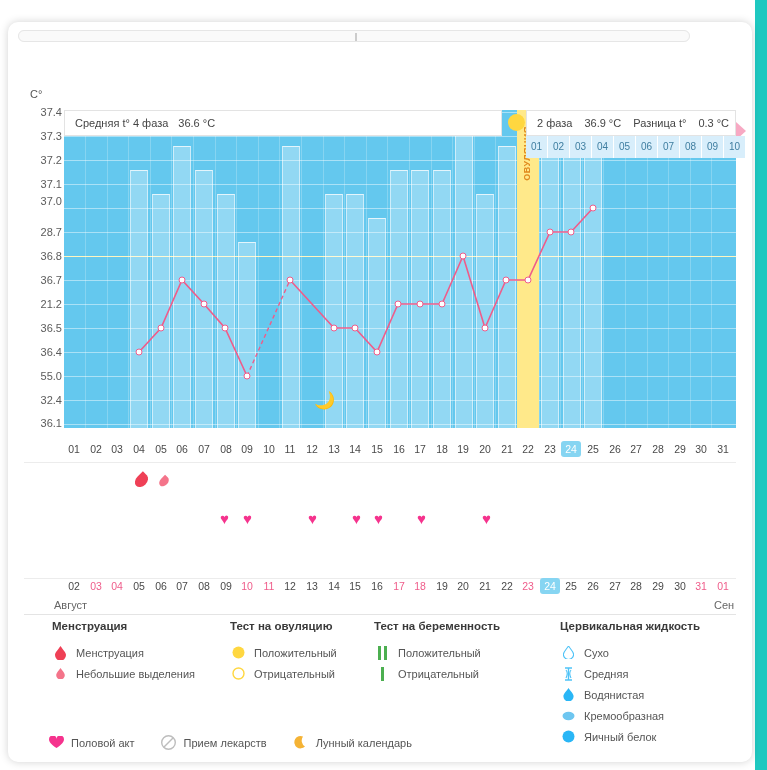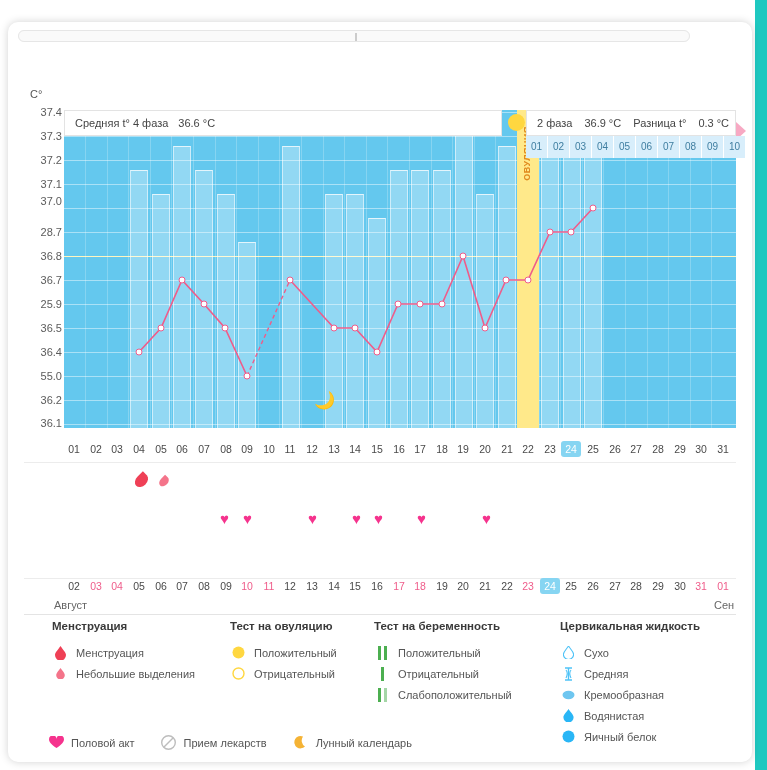--- a/index.html
+++ b/index.html
@@ -375,25 +375,25 @@
 
       <div class="ylabels">
         <div class="ylab" style="top:2px">37.4</div>
         <div class="ylab" style="top:26px">37.3</div>
         <div class="ylab" style="top:50px">37.2</div>
         <div class="ylab" style="top:74px">37.1</div>
         <div class="ylab" style="top:91px">37.0</div>
         <div class="ylab" style="top:122px">28.7</div>
         <div class="ylab" style="top:146px">36.8</div>
         <div class="ylab" style="top:170px">36.7</div>
-        <div class="ylab" style="top:194px">25.9</div>
+        <div class="ylab" style="top:194px">21.2</div>
         <div class="ylab" style="top:218px">36.5</div>
         <div class="ylab" style="top:242px">36.4</div>
         <div class="ylab" style="top:266px">55.0</div>
-        <div class="ylab" style="top:290px">36.2</div>
+        <div class="ylab" style="top:290px">32.4</div>
         <div class="ylab" style="top:313px">36.1</div>
       </div>
 
       <div class="plot">
 
         <div class="gridline" style="top:2px"></div>
         <div class="gridline" style="top:26px"></div>
         <div class="gridline" style="top:50px"></div>
         <div class="gridline" style="top:74px"></div>
         <div class="gridline" style="top:98px"></div>
@@ -656,29 +656,20 @@
           <span>Положительный</span>
         </div>
         <div class="lg-item">
           <span class="lg-ico">
             <svg width="13" height="14">
                 <rect x="5" y="0" width="3" height="14" fill="#4caf50"></rect>
               </svg>
           </span>
           <span>Отрицательный</span>
         </div>
-        <div class="lg-item">
-          <span class="lg-ico">
-            <svg width="13" height="14">
-                <rect x="2" y="0" width="3" height="14" fill="#4caf50"></rect>
-                <rect x="8" y="0" width="3" height="14" fill="#a5d6a7"></rect>
-              </svg>
-          </span>
-          <span>Слабоположительный</span>
-        </div>
       </div>
 
       <div class="lg-col" style="left:536px; top:0px; width:200px">
         <div class="lg-title">Цервикальная жидкость</div>
         <div class="lg-item">
           <span class="lg-ico">
             <svg width="11" height="13" viewBox="0 0 11 14">
                 <path d="M5.5 0 C8.5 4.5 11 6.5 11 9 A5.5 5.5 0 0 1 0 9 C0 6.5 2.5 4.5 5.5 0 Z" fill="none" stroke="#4fc3f7" stroke-width="1.2"></path>
               </svg>
           </span>
@@ -688,33 +679,33 @@
           <span class="lg-ico">
             <svg width="11" height="14">
                 <path d="M2 1 h7 M2 13 h7 M5.5 1 v12" stroke="#4fc3f7" stroke-width="1.4" fill="none"></path>
                 <path d="M3 3 q2.5 3 0 8 M8 3 q-2.5 3 0 8" stroke="#4fc3f7" stroke-width="1.1" fill="none"></path>
               </svg>
           </span>
           <span>Средняя</span>
         </div>
         <div class="lg-item">
           <span class="lg-ico">
+            <svg width="11" height="13" viewBox="0 0 11 14">
+                <path d="M5.5 0 C8.5 4.5 11 6.5 11 9 A5.5 5.5 0 0 1 0 9 C0 6.5 2.5 4.5 5.5 0 Z" fill="#29b6f6"></path>
+              </svg>
+          </span>
+          <span>Водянистая</span>
+        </div>
+        <div class="lg-item">
+          <span class="lg-ico">
             <svg width="13" height="13">
                 <ellipse cx="6.5" cy="7" rx="6" ry="4.2" fill="#6ec6f0"></ellipse>
               </svg>
           </span>
           <span>Кремообразная</span>
-        </div>
-        <div class="lg-item">
-          <span class="lg-ico">
-            <svg width="11" height="13" viewBox="0 0 11 14">
-                <path d="M5.5 0 C8.5 4.5 11 6.5 11 9 A5.5 5.5 0 0 1 0 9 C0 6.5 2.5 4.5 5.5 0 Z" fill="#29b6f6"></path>
-              </svg>
-          </span>
-          <span>Водянистая</span>
         </div>
         <div class="lg-item">
           <span class="lg-ico">
             <svg width="13" height="13">
                 <circle cx="6.5" cy="6.5" r="6" fill="#29b6f6"></circle>
               </svg>
           </span>
           <span>Яичный белок</span>
         </div>
       </div>

